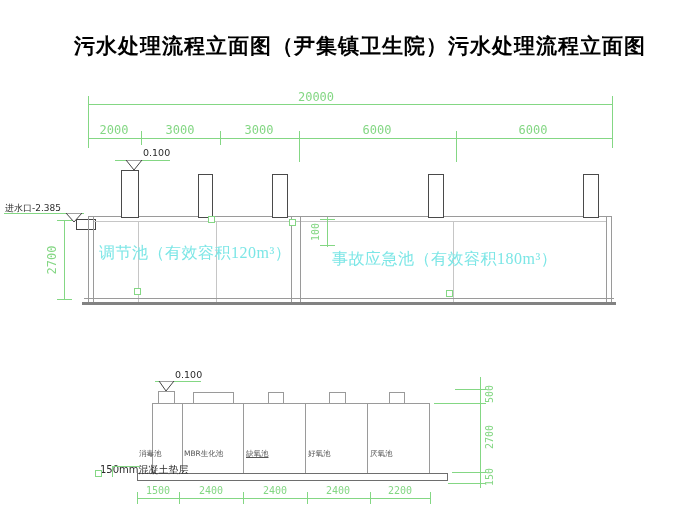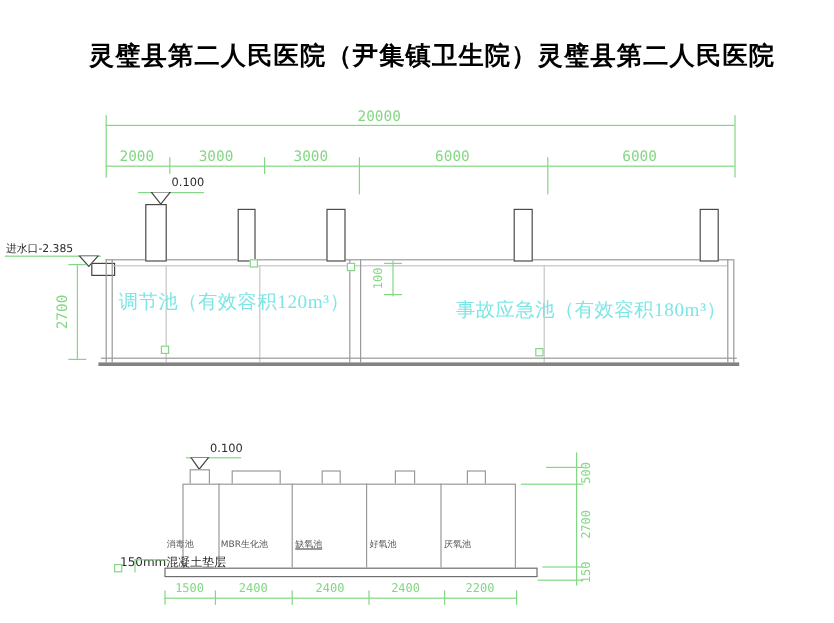--- a/index.html
+++ b/index.html
@@ -26,21 +26,21 @@
   .grip{position:absolute;width:5px;height:5px;border:1px solid var(--green);background:#fff;}
   .tanklabel{position:absolute;color:#555;font-family:"DejaVu Sans",sans-serif;
              font-size:7.5px;line-height:8px;text-align:left;white-space:nowrap;}
   svg{display:block;}
 </style>
 </head>
 <body>
 
 <div class="canvas">
 
-  <div class="title">灵璧县第二人民医院（尹集镇卫生院）灵璧县第二人民医院</div>
+  <div class="title">污水处理流程立面图（尹集镇卫生院）污水处理流程立面图</div>
 
   <div>
 
     <div class="vl" style="left:88px;top:96px;height:52px;"></div>
     <div class="vl" style="left:612px;top:96px;height:52px;"></div>
 
     <div class="hl" style="left:88px;top:104px;width:524px;"></div>
     <div class="dim" style="left:288px;top:91px;width:56px;">20000</div>
 
     <div class="hl" style="left:88px;top:138px;width:524px;"></div>
@@ -95,21 +95,21 @@
     <div class="col" style="left:272px;top:174px;width:14px;height:42px;"></div>
     <div class="col" style="left:428px;top:174px;width:14px;height:42px;"></div>
     <div class="col" style="left:583px;top:174px;width:14px;height:42px;"></div>
 
     <div class="vl" style="left:327px;top:217px;height:30px;"></div>
     <div class="hl" style="left:320px;top:219px;width:15px;"></div>
     <div class="hl" style="left:320px;top:245px;width:15px;"></div>
     <div class="dim small vtext" style="left:296px;top:227px;width:40px;">100</div>
 
     <div class="cyan" style="left:99px;top:244px;">调节池（有效容积120m³）</div>
-    <div class="cyan" style="left:332px;top:250px;margin-left:48px;">事故应急池（有效容积180m³）</div>
+    <div class="cyan" style="left:332px;top:250px;">事故应急池（有效容积180m³）</div>
 
     <div class="grip" style="left:208px;top:216px;"></div>
     <div class="grip" style="left:289px;top:219px;"></div>
     <div class="grip" style="left:134px;top:288px;"></div>
     <div class="grip" style="left:446px;top:290px;"></div>
   </div>
 
   <div>
 
     <div class="ink" style="left:175px;top:370px;">0.100</div>

